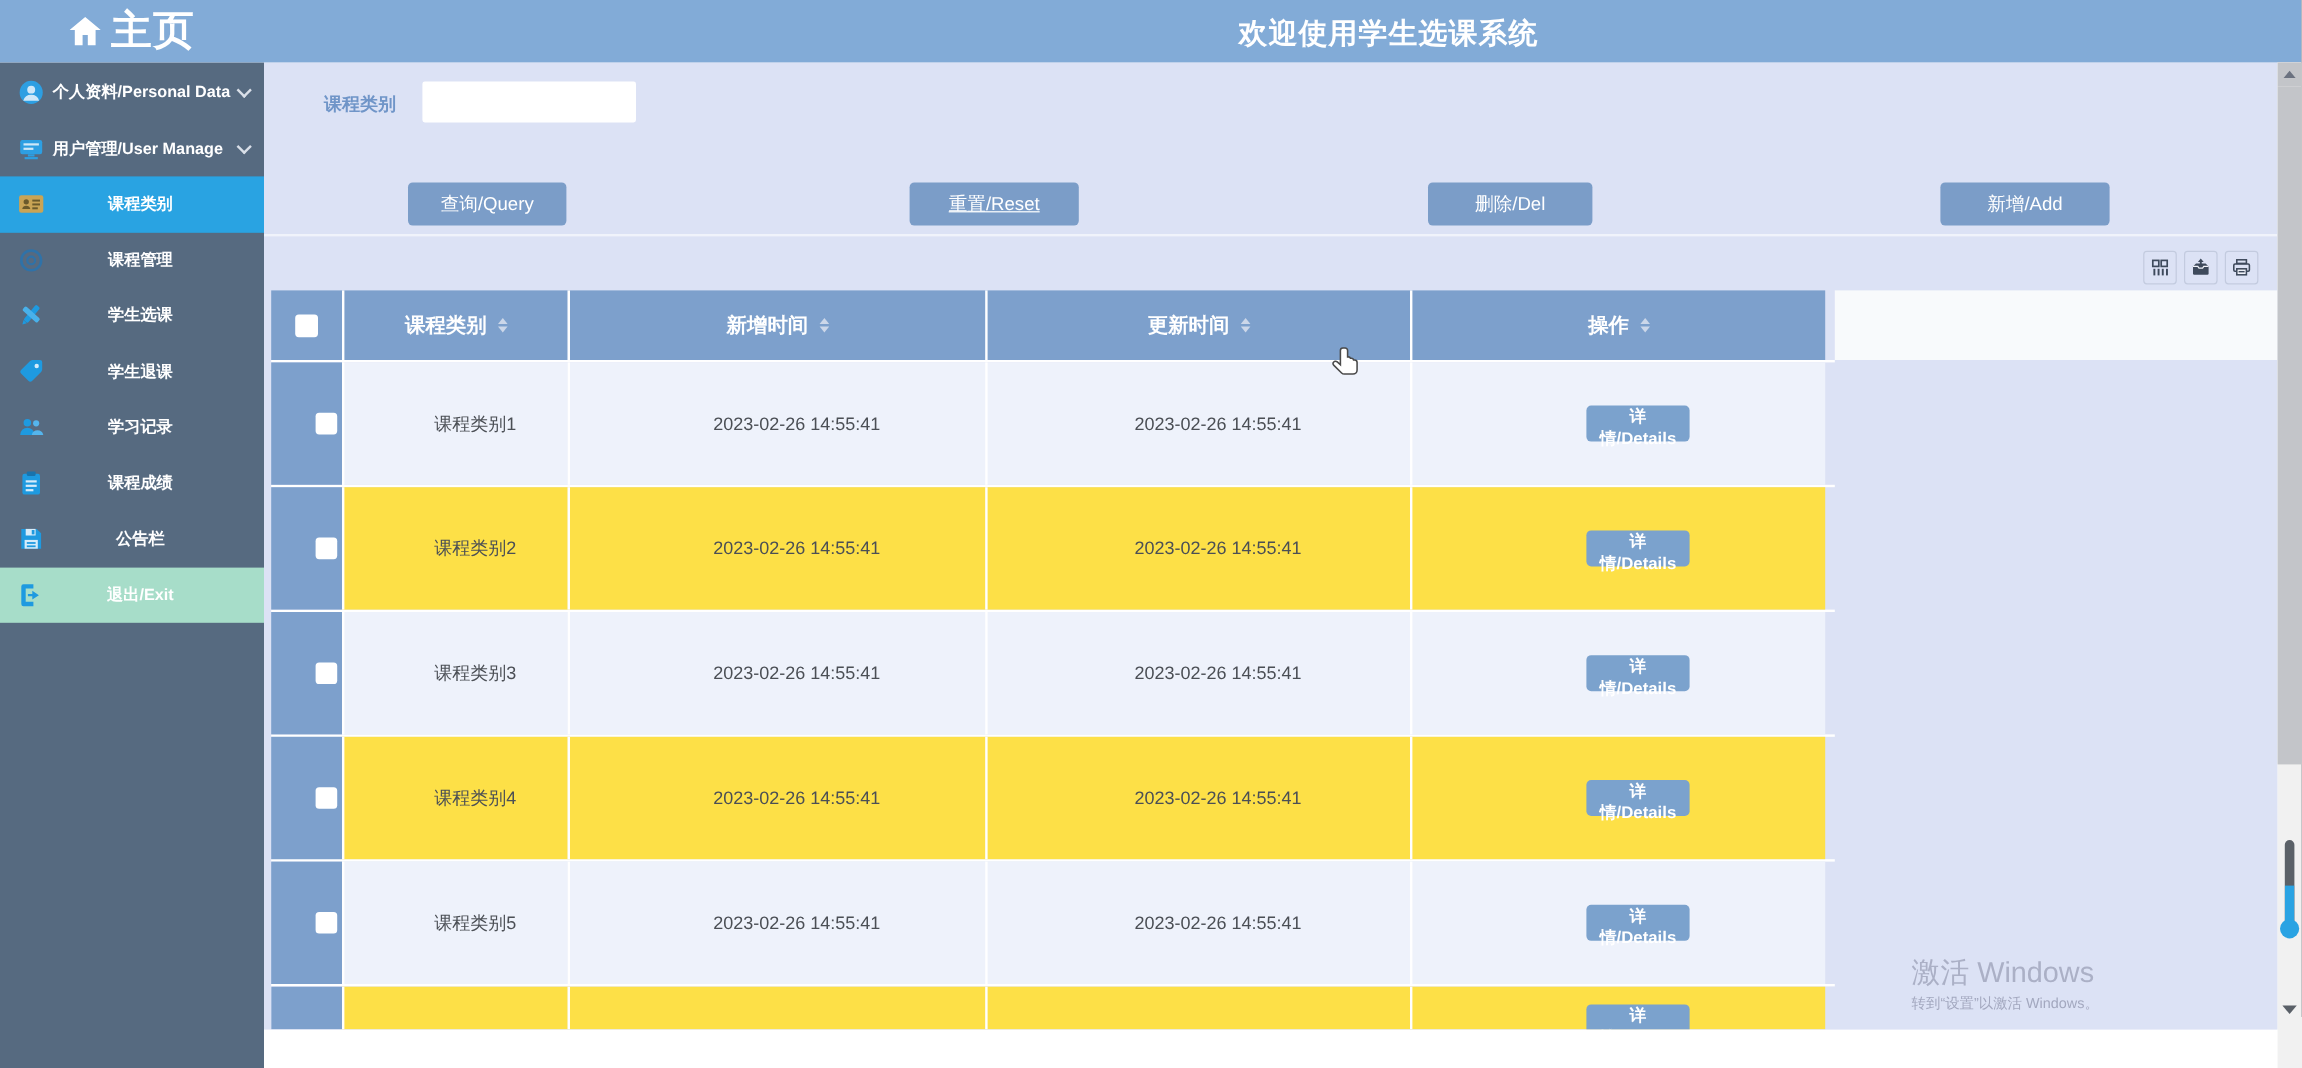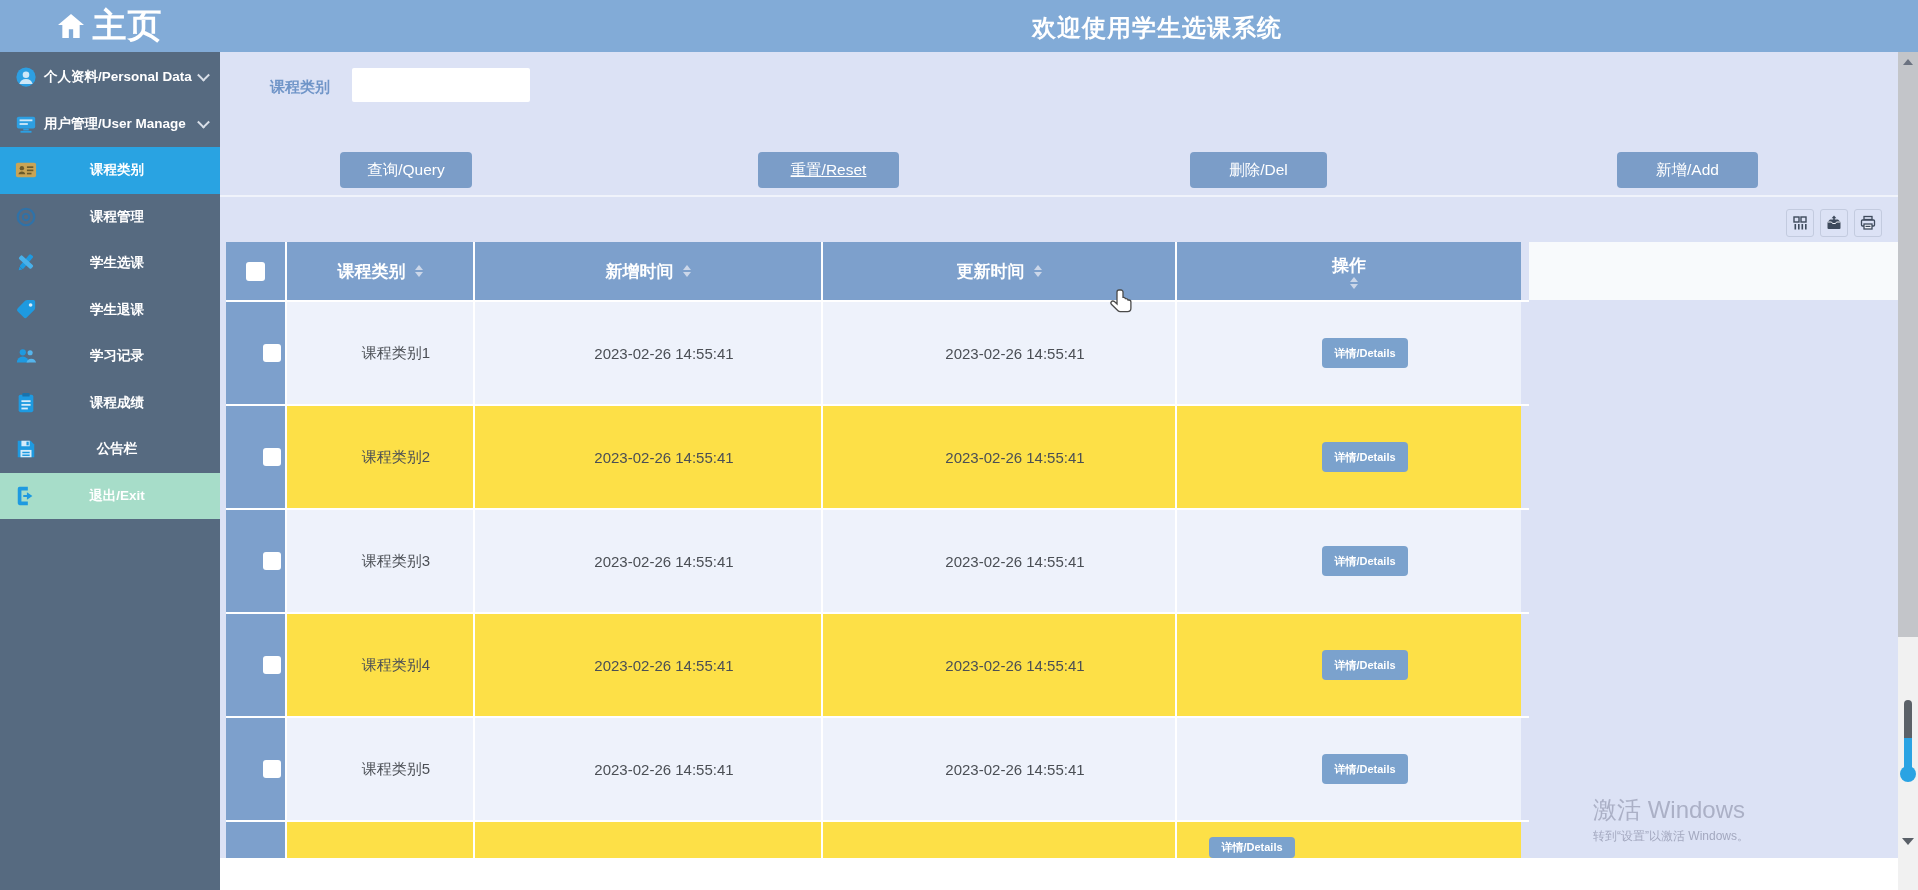--- a/index.html
+++ b/index.html
@@ -41,36 +41,36 @@
 
   .hdr-right-band { position:absolute; left:1309px; top:190px; width:369px; height:58px; background:#f8fafc; }
 
   
   .table { position:absolute; left:6px; top:190px; width:1303px; }
   .t-row { display:flex; }
   .t-row + .t-row { border-top:2px solid #ffffff; }
   .t-cell { flex:none; display:flex; align-items:center; justify-content:center; }
   .t-cell + .t-cell { border-left:2px solid #ffffff; }
   .c0 { width:59px; background:#7da0cc; }
-  .c1 { width:188px; } .c2 { width:348px;text-align:center; } .c3 { width:354px; } .c4 { width:346px;flex-direction:column; }
+  .c1 { width:188px; } .c2 { width:348px;text-align:center; } .c3 { width:354px; } .c4 { width:346px; }
   .t-head { height:58px; }
   .t-head .t-cell { background:#7da0cc; color:#fff; font-size:17px; font-weight:bold; cursor:pointer; }
   .t-data { height:104px; }
   .t-data.partial { height:38px; overflow:hidden; }
   .t-data.partial .t-cell { align-items:flex-start; }
   .odd  .t-cell:not(.c0) { background:#eef2fb; }
   .even .t-cell:not(.c0) { background:#fde047; }
   .t-data .t-cell { color:#4b4f55; font-size:15px;padding-left:32px; }
   .cb { width:18px; height:18px; background:#fff; border-radius:3px; cursor:pointer; }
   .cb.hd { width:19px; height:19px; }
   .sort { display:inline-flex; flex-direction:column; gap:2px; margin-left:9px; }
   .sort b { width:0; height:0; border-left:4px solid transparent; border-right:4px solid transparent; }
   .sort .up { border-bottom:5px solid #ccd7e9; }
   .sort .dn { border-top:5px solid #ccd7e9; }
-  .detail-btn { width:86px; height:30px; background:#7ba2cd; border:none; border-radius:4px; color:#fff; font-size:11px; font-weight:bold; font-family:inherit; cursor:pointer; }
+  .detail-btn { width:86px; height:30px; background:#7ba2cd; border:none; border-radius:4px; color:#fff; font-size:14px; font-weight:bold; font-family:inherit; cursor:pointer; }
   .partial .detail-btn { margin-top:15px; }
 
   
   .wm1 { position:absolute; left:1373px; top:742px; font-size:24px; color:#abb0c6; }
   .wm2 { position:absolute; left:1373px; top:776px; font-size:12px; color:#a3a8bf; }
 
   
   .scrollbar { position:absolute; left:1898px; top:52px; width:20px; height:838px; background:#f1f1f1; z-index:6; }
   .sb-up { position:absolute; left:0; top:0; width:20px; height:20px; background:#c3c5c9; display:flex; align-items:center; justify-content:center; cursor:pointer; }
   .sb-up i { width:0; height:0; border-left:5px solid transparent; border-right:5px solid transparent; border-bottom:6px solid #6b7280; }

